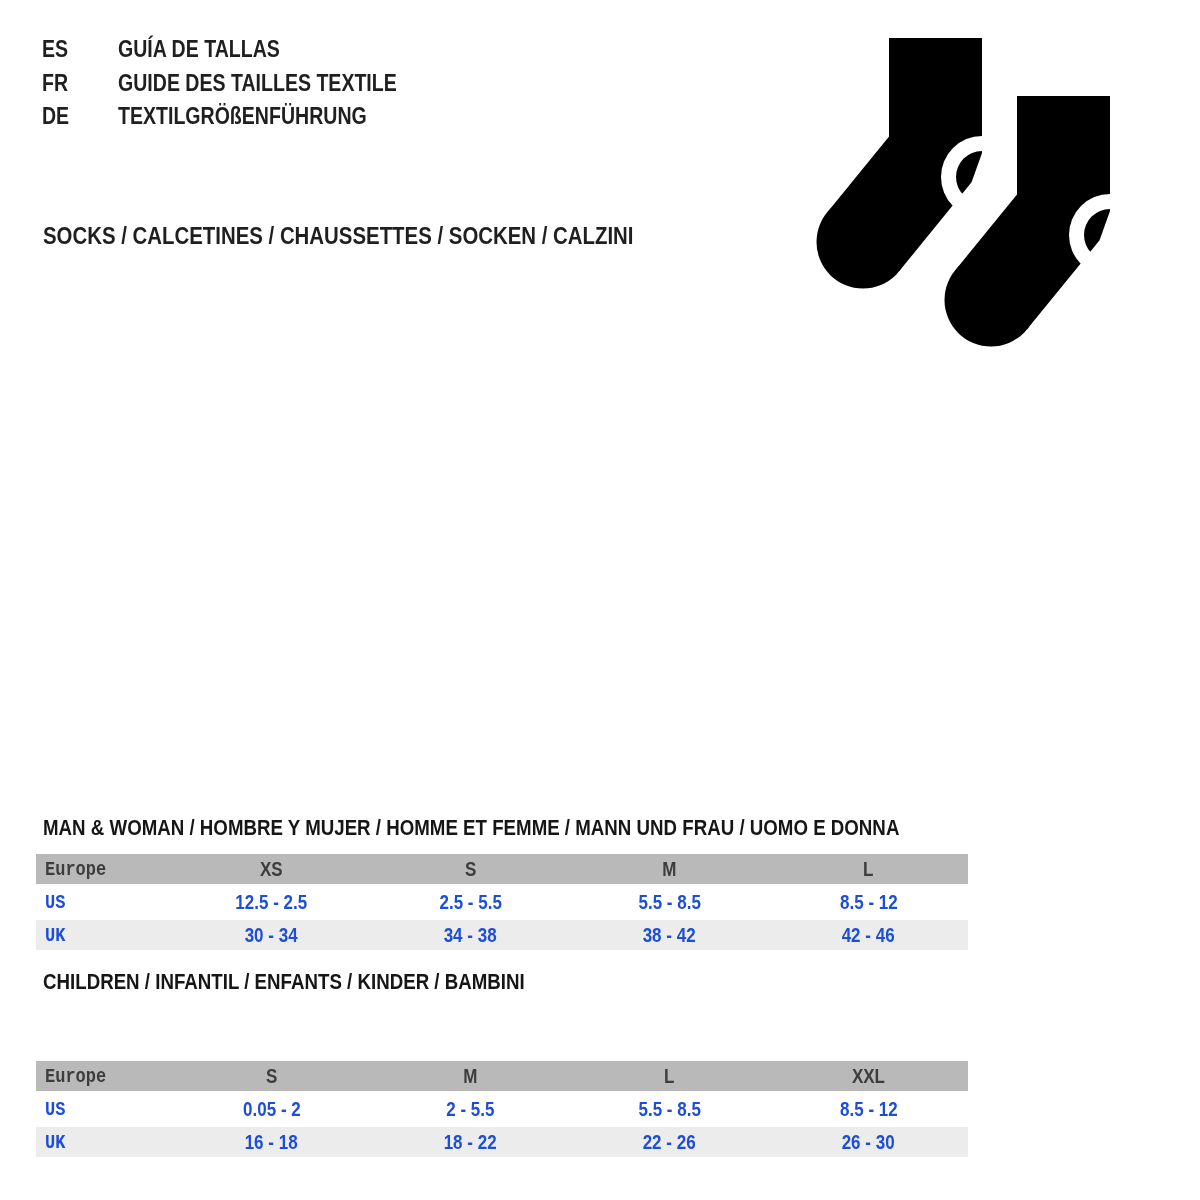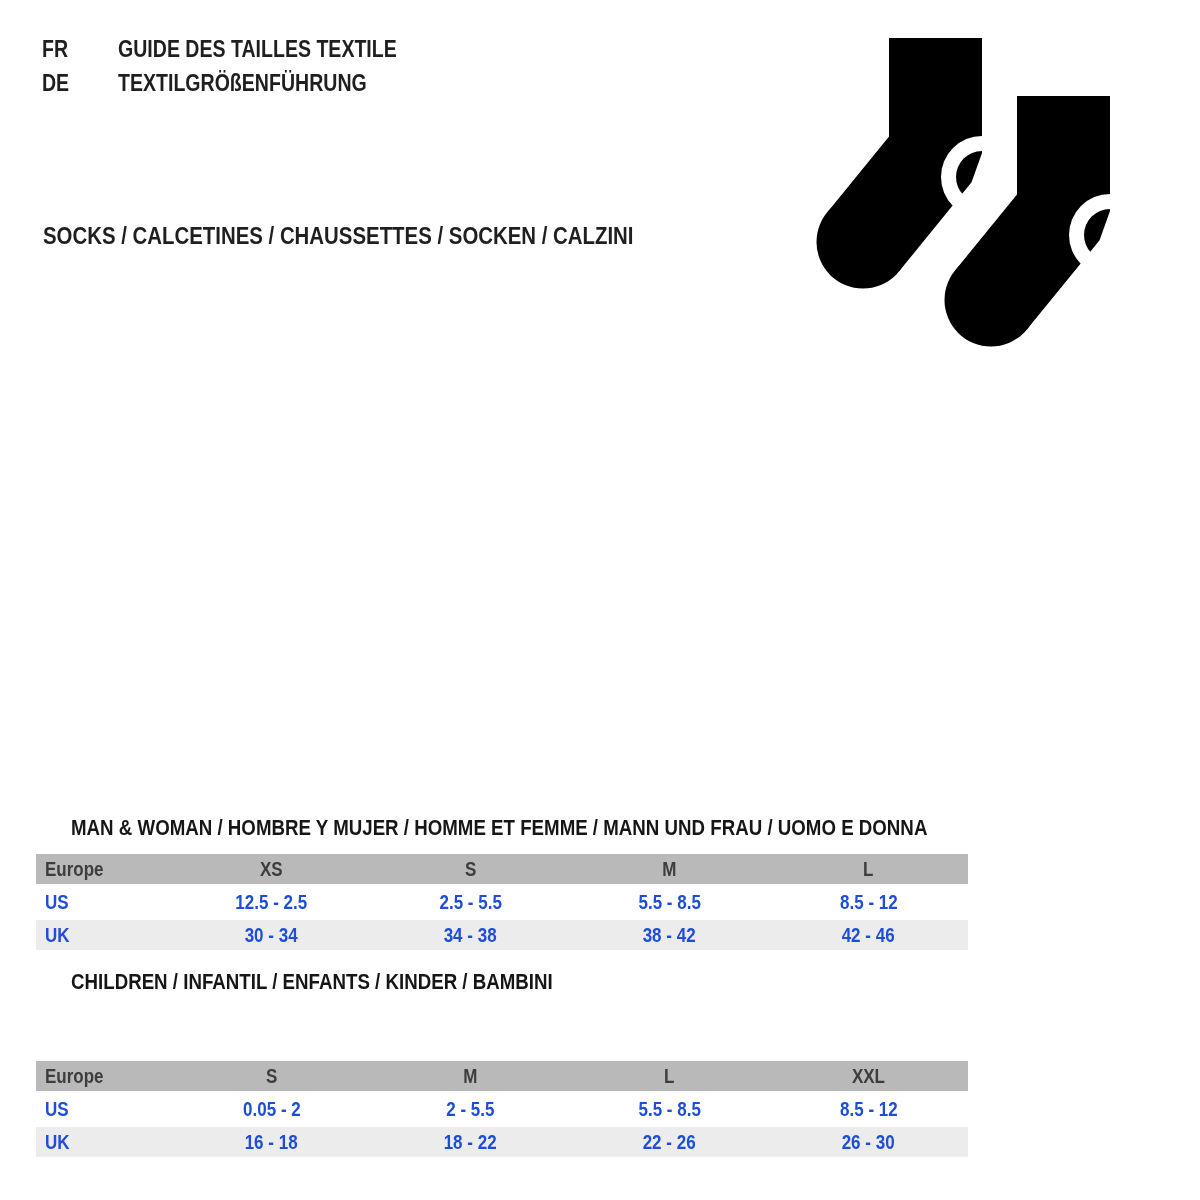--- a/index.html
+++ b/index.html
@@ -16,43 +16,47 @@
   .cond{display:inline-block;transform:scaleX(0.85);transform-origin:0 50%;white-space:nowrap;}
   .condc{display:inline-block;transform:scaleX(0.85);transform-origin:50% 50%;white-space:nowrap;}
 
   .lang-list{position:absolute;left:42px;top:33px;}
   .lang-row{display:flex;height:33.5px;align-items:center;font-size:23px;}
   .lang-code{width:76px;flex:0 0 76px;}
   .product-line{position:absolute;left:43px;top:220px;font-size:24px;height:32px;display:flex;align-items:center;}
 
   .socks-art{position:absolute;left:790px;top:20px;width:380px;height:330px;}
 
-  .section-title{position:absolute;left:43px;font-size:22px;height:26px;display:flex;align-items:center;color:#161616;margin-left:28px;}
+  .section-title{position:absolute;left:43px;font-size:22px;height:26px;display:flex;align-items:center;color:#161616;}
   .title-adults{top:815px;}
   .title-children{top:969px;}
 
   table.size-table{
     position:absolute;left:36px;width:932px;
     border-collapse:separate;border-spacing:0 3px;table-layout:fixed;
   }
   .table-adults{top:851px;}
   .table-children{top:1058px;}
   table.size-table td{
     height:30px;padding:0;vertical-align:middle;text-align:center;
     font-size:20px;color:#1d4ed8;
   }
-  table.size-table td:first-child{text-align:left;padding-left:9px;}
+  table.size-table td:first-child{text-align:left;padding-left:9px;font-family:Liberation Mono, monospace;}
   tr.hdr td{background:#b9b9b9;color:#3d3d3d;}
   tr.row-a td{background:#ffffff;}
   tr.row-b td{background:#ececec;}
 </style>
 </head>
 <body>
 
 <div class="lang-list">
+  <div class="lang-row">
+    <span class="lang-code"><span class="cond">ES</span></span>
+    <span class="cond">GUÍA DE TALLAS</span>
+  </div>
   <div class="lang-row">
     <span class="lang-code"><span class="cond">FR</span></span>
     <span class="cond">GUIDE DES TAILLES TEXTILE</span>
   </div>
   <div class="lang-row">
     <span class="lang-code"><span class="cond">DE</span></span>
     <span class="cond">TEXTILGRÖßENFÜHRUNG</span>
   </div>
 </div>
 

